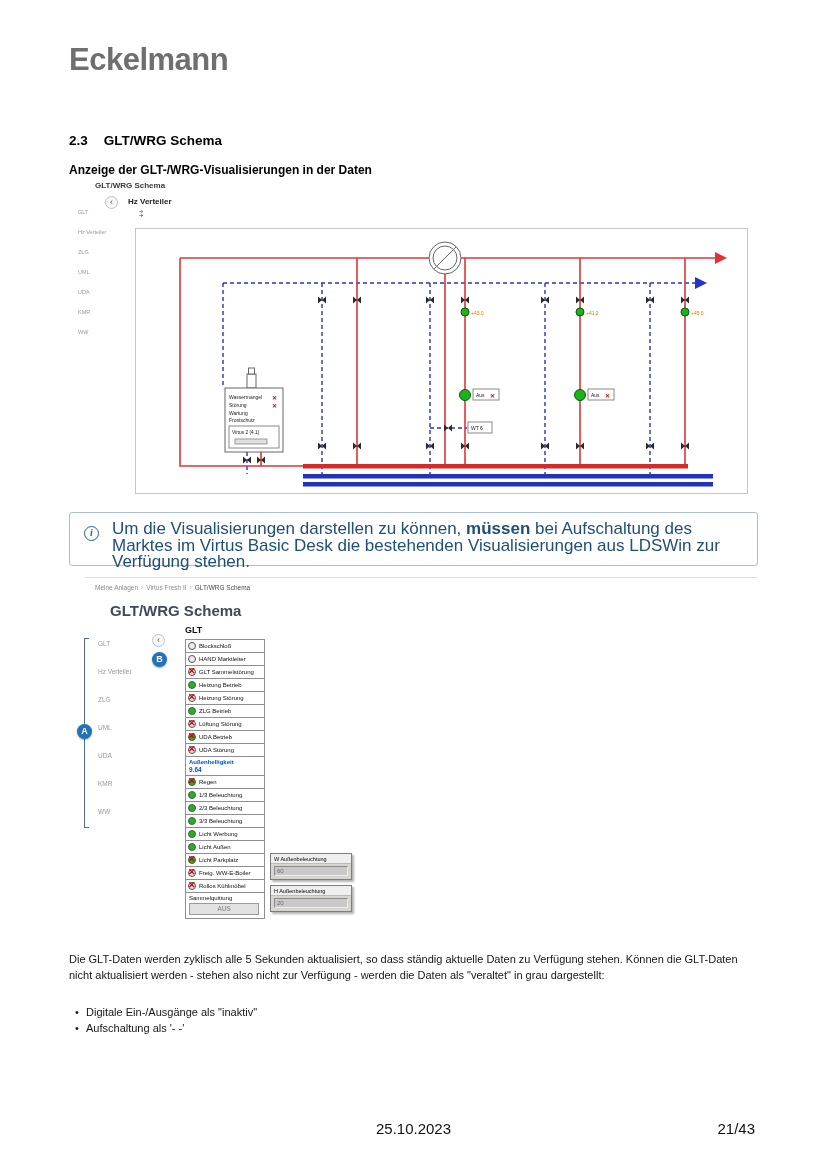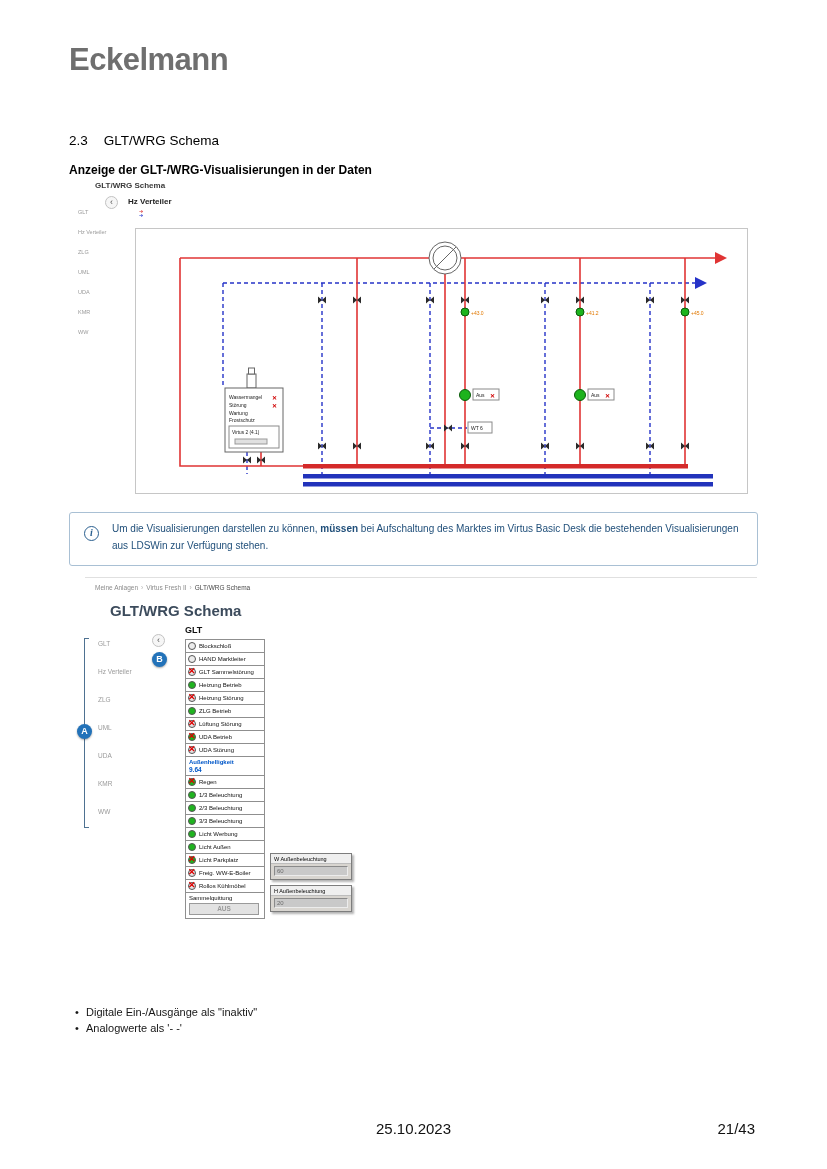--- a/index.html
+++ b/index.html
@@ -3,42 +3,42 @@
 <meta charset="utf-8">
 <style>
   *{margin:0;padding:0;box-sizing:border-box}
   html,body{background:#ffffff}
   .page{position:relative;width:827px;height:1169px;background:#fff;overflow:hidden;
         font-family:"Liberation Sans",sans-serif;color:#111}
   .abs{position:absolute}
 
   
   .logo{font-size:31px;font-weight:bold;color:#6f6f6f;letter-spacing:-.5px}
-  .sec{font-size:13.5px;font-weight:normal;color:#000}
+  .sec{font-size:13.5px;font-weight:bold;color:#000}
   .sec .num{display:inline-block;margin-right:16px}
   .subsec{font-size:12px;font-weight:bold;color:#000}
 
   
   .s1-title{font-size:8px;font-weight:bold;color:#3a3a3a}
   .s1-side div{font-size:5.5px;color:#9a9a9a;height:20px;white-space:nowrap}
   .chev{width:13px;height:13px;border-radius:50%;border:1px solid #c2c2c2;background:#f6f6f6;
         color:#555;font-size:9px;line-height:11px;text-align:center;cursor:pointer}
   .s1-sub{font-size:8px;font-weight:bold;color:#222}
   .flow-ic i{font-style:normal;font-size:5px;display:block;line-height:4px}
   .flow-ic .r{color:#d83030}.flow-ic .b{color:#2233c8}
   .schema-wrap{border:0}
   svg text{font-family:"Liberation Sans",sans-serif}
   .t-orange{fill:#e07800}.t-red{fill:#d00000;font-weight:bold}
 
   
   .infobox{border:1px solid #a9c0d4;border-radius:3px;background:#fff}
   .info-ic{position:absolute;left:14px;top:13px;width:15px;height:15px;border-radius:50%;
            border:1.5px solid #2a5f8f;color:#2a5f8f;font-size:10px;font-weight:bold;
            font-family:"Liberation Serif",serif;font-style:italic;text-align:center;line-height:12px}
-  .info-text{position:absolute;left:42px;top:8px;right:14px;font-size:10px;line-height:16.5px;color:#1f4e79}
+  .info-text{position:absolute;left:42px;top:8px;right:14px;font-size:17px;line-height:16.5px;color:#1f4e79}
 
   .rule{border-top:1px solid #e0e0e0;height:0}
   .crumb{font-size:6.5px;color:#8b8b8b;white-space:nowrap}
   .crumb .sep{color:#b0b0b0;margin:0 3px}
   .crumb .last{color:#4a4a4a}
   .h2-shot{font-size:15px;font-weight:bold;color:#3c4b5c}
 
   
   .s2-side div{font-size:6.5px;color:#9a9a9a;height:28px;white-space:nowrap}
   .bracket{width:5px;border-left:1.5px solid #4e7191;border-top:1.5px solid #4e7191;border-bottom:1.5px solid #4e7191}
@@ -337,21 +337,22 @@
     <div class="abs valbox" style="left:201px;top:229px">
       <div class="vb-t">W Außenbeleuchtung</div>
       <div class="vb-v">60</div>
     </div>
     <div class="abs valbox" style="left:201px;top:261px">
       <div class="vb-t">H Außenbeleuchtung</div>
       <div class="vb-v">20</div>
     </div>
   </div>
 
+  <p class="abs par" style="left:69px;top:952px">Die GLT-Daten werden zyklisch alle 5 Sekunden aktualisiert, so dass ständig aktuelle Daten zu Verfügung stehen. Können die GLT-Daten nicht aktualisiert werden - stehen also nicht zur Verfügung - werden die Daten als "veraltet" in grau dargestellt:</p>
   <ul class="abs bullets" style="left:73px;top:1004px">
     <li>Digitale Ein-/Ausgänge als "inaktiv"</li>
-    <li>Analogwerte als '- -'</li>
+    <li>Aufschaltung als '- -'</li>
   </ul>
 
   <div class="abs foot" style="left:0;right:0;top:1120px;text-align:center">25.10.2023</div>
   <div class="abs foot" style="right:72px;top:1120px">21/43</div>
 
 </div>
 
 </body></html>

